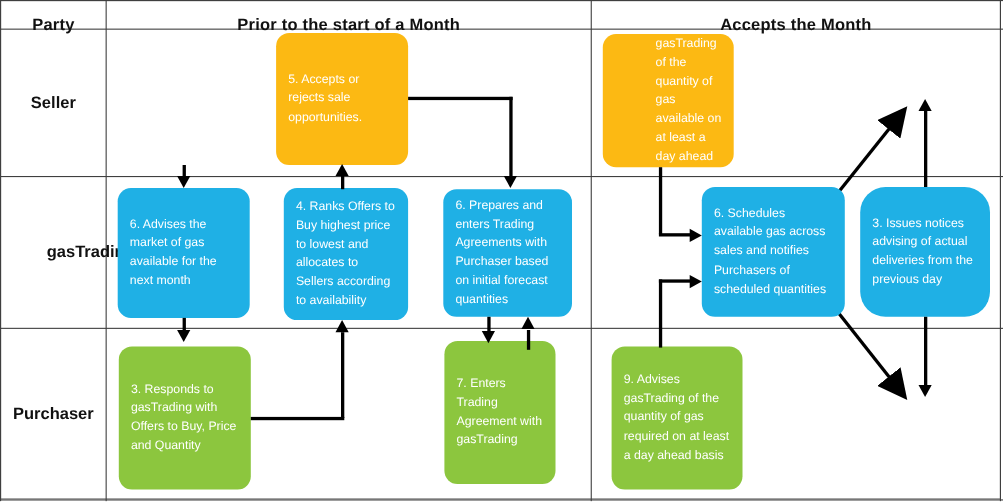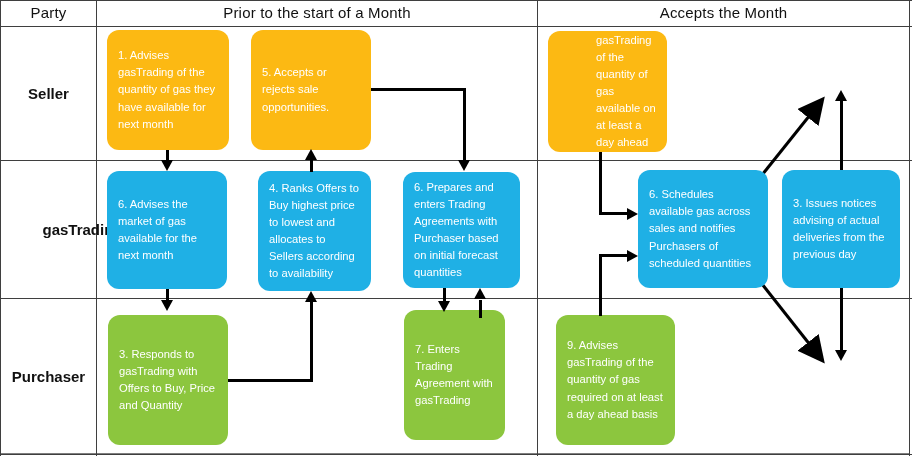--- a/index.html
+++ b/index.html
@@ -28,27 +28,27 @@
     position: absolute;
     left: 0; top: 0;
     width: 910px; height: 454px;
     border: 1px solid #7f7f7f;
     box-sizing: border-box;
   }
 
   
   .col-header {
     position: absolute;
-    top: 0;
+    top: 10px;
     height: 25px;
     display: flex;
     align-items: center;
     justify-content: center;
     font-size: 15px;
-    font-weight: normal;
+    font-weight: bold;
     color: #111111;
     letter-spacing: 0.2px;
   }
 
   
   .row-label {
     position: absolute;
     left: 1px;
     width: 95px;
     display: flex;
@@ -143,23 +143,20 @@
       <marker id="ah" markerWidth="9" markerHeight="9" refX="7.5" refY="4.5" orient="auto">
         <path d="M0,0 L9,4.5 L0,9 z" fill="#000000"></path>
       </marker>
     </defs>
 
     <line x1="762" y1="175" x2="822" y2="100" stroke="#000000" stroke-width="3" marker-end="url(#ah)"></line>
 
     <line x1="762" y1="284" x2="822" y2="360" stroke="#000000" stroke-width="3" marker-end="url(#ah)"></line>
   </svg>
 
-  <div class="node orange" style="left:107px; top:30px; width:122px; height:120px;">
-    <span class="node-text">1. Advises gasTrading of the quantity of gas they have available for next month</span>
-  </div>
 
   <div class="node orange" style="left:251px; top:30px; width:120px; height:120px;">
     <span class="node-text">5. Accepts or rejects sale opportunities.</span>
   </div>
 
   <div class="node blue" style="left:107px; top:171px; width:120px; height:118px;">
     <span class="node-text">6. Advises the market of gas available for the next month</span>
   </div>
 
   <div class="node blue" style="left:258px; top:171px; width:113px; height:120px;">
@@ -179,21 +176,21 @@
   </div>
 
   <div class="node orange" style="left:548px; top:31px; width:119px; height:121px;padding-left:48px;">
     <span class="node-text">1. Advises gasTrading of the quantity of gas available on at least a day ahead basis</span>
   </div>
 
   <div class="node blue" style="left:638px; top:170px; width:130px; height:118px;">
     <span class="node-text">6. Schedules available gas across sales and notifies Purchasers of scheduled quantities</span>
   </div>
 
-  <div class="node blue" style="left:782px; top:170px; width:118px; height:118px;">
+  <div class="node blue" style="left:782px; top:170px; width:118px; height:118px;border-radius:23px;">
     <span class="node-text">3. Issues notices advising of actual deliveries from the previous day</span>
   </div>
 
   <div class="node green" style="left:556px; top:315px; width:119px; height:130px;">
     <span class="node-text">9. Advises gasTrading of the quantity of gas required on at least a day ahead basis</span>
   </div>
 
   <div class="conn v" style="left:166px; top:150px; height:15px;"></div>
   <div class="arrowhead down" style="left:161px; top:160px;"></div>
 

